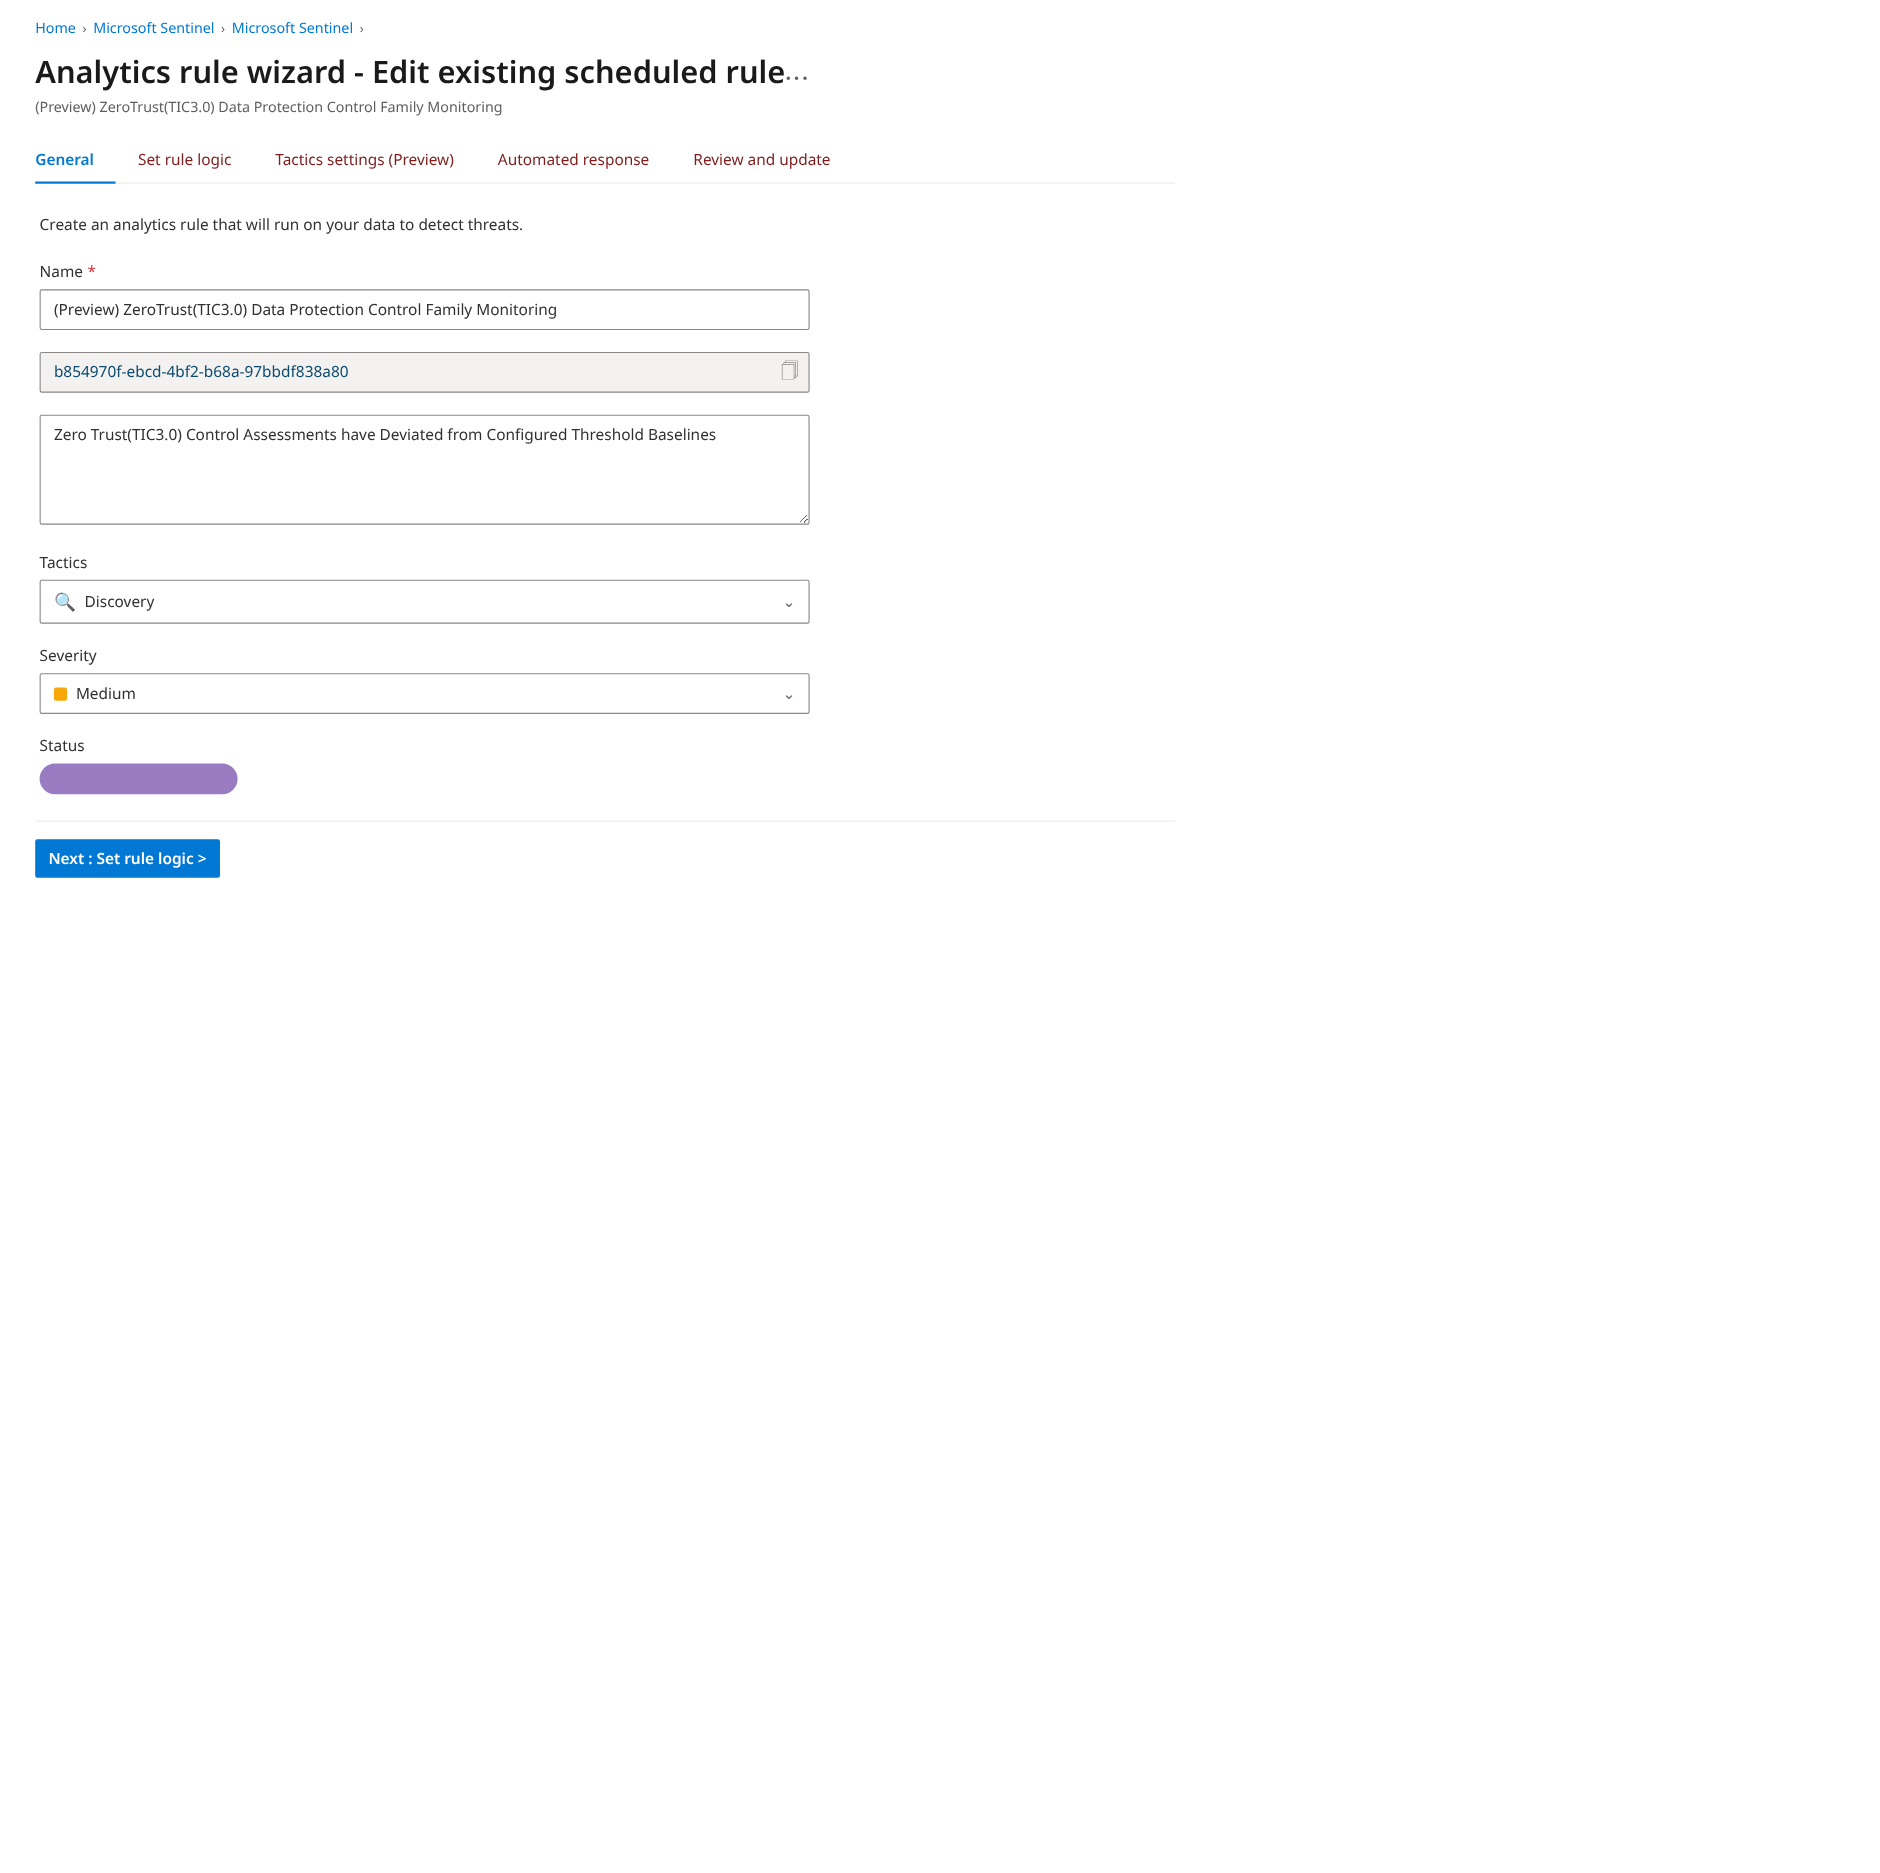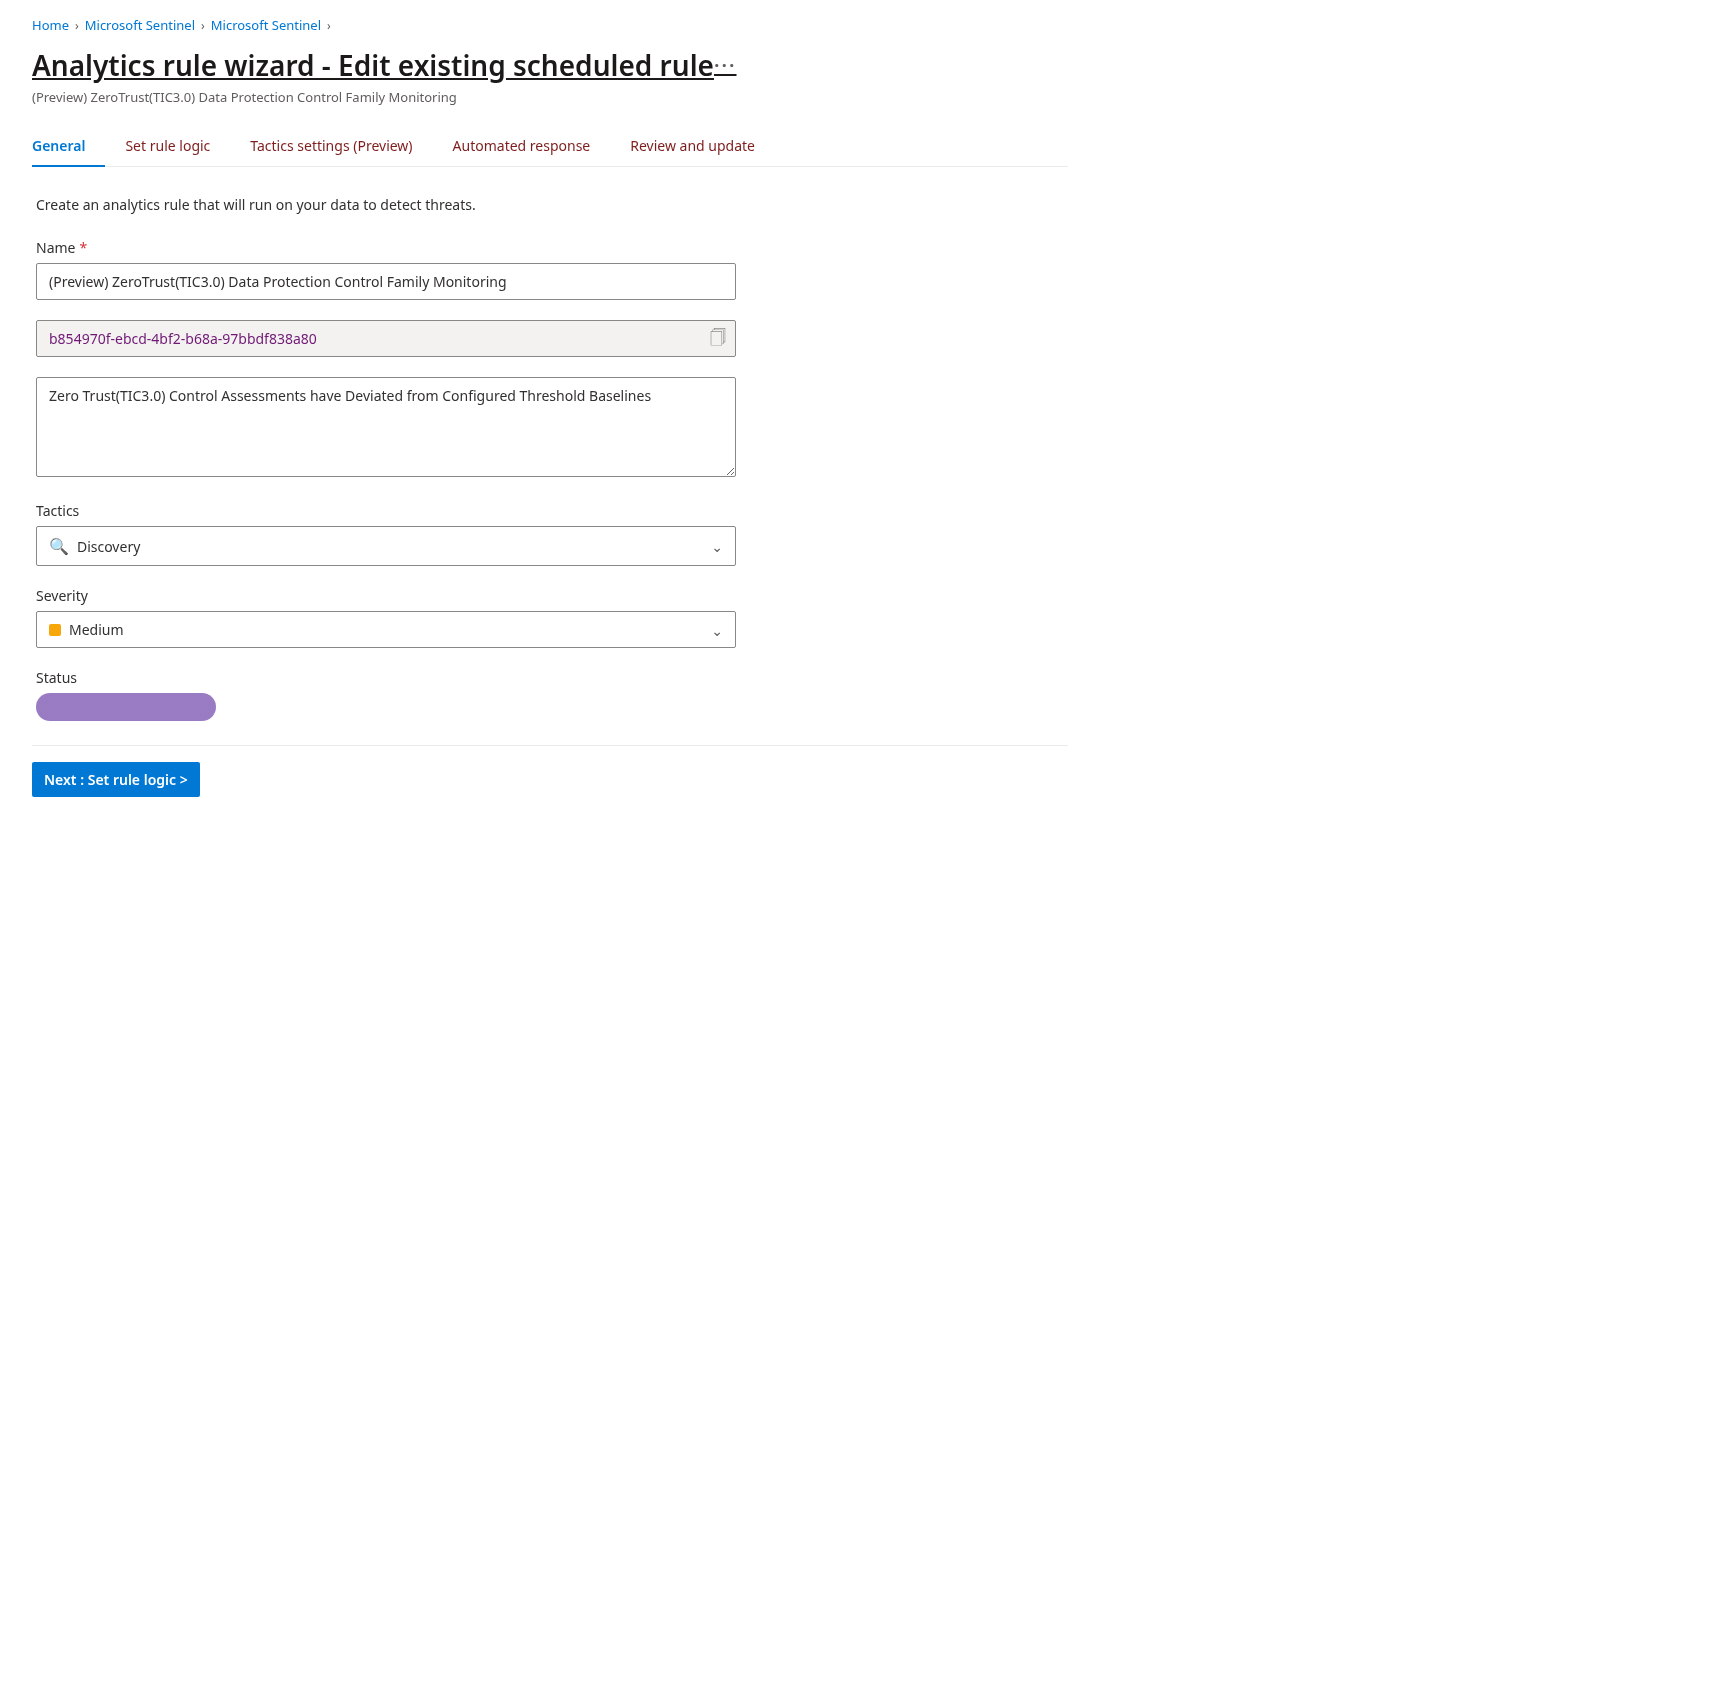--- a/index.html
+++ b/index.html
@@ -30,23 +30,22 @@
       color: #0078d4;
       text-decoration: none;
     }
 
     
     .page-title {
       font-size: 28px;
       font-weight: 600;
       color: #1b1a19;
       display: flex;
-      align-items: center;
+      align-items: flex-end;
       margin-bottom: 4px;
-      text-decoration: underline;
     }
     .page-title .more-btn {
       font-size: 20px;
       color: #605e5c;
       cursor: pointer;
       letter-spacing: 2px;
     }
     .page-subtitle {
       font-size: 13px;
       color: #605e5c;
@@ -115,21 +114,21 @@
       border: 1px solid #8a8886;
       border-radius: 2px;
       font-size: 14px;
       font-family: inherit;
       color: #323130;
       background: #fff;
       outline: none;
     }
     .form-input.readonly {
       background: #f3f2f1;
-      color: #701a75;
+      color: #0c4a6e;
     }
     .id-field-wrapper {
       position: relative;
       max-width: 700px;
     }
     .id-field-wrapper .form-input {
       max-width: 100%;
       padding-right: 40px;
     }
     .copy-icon {

